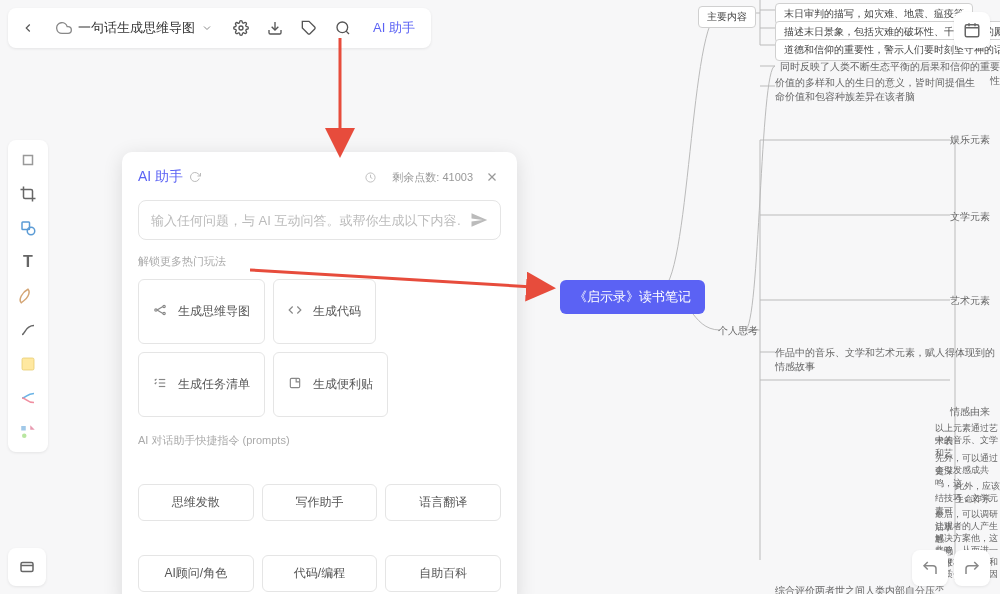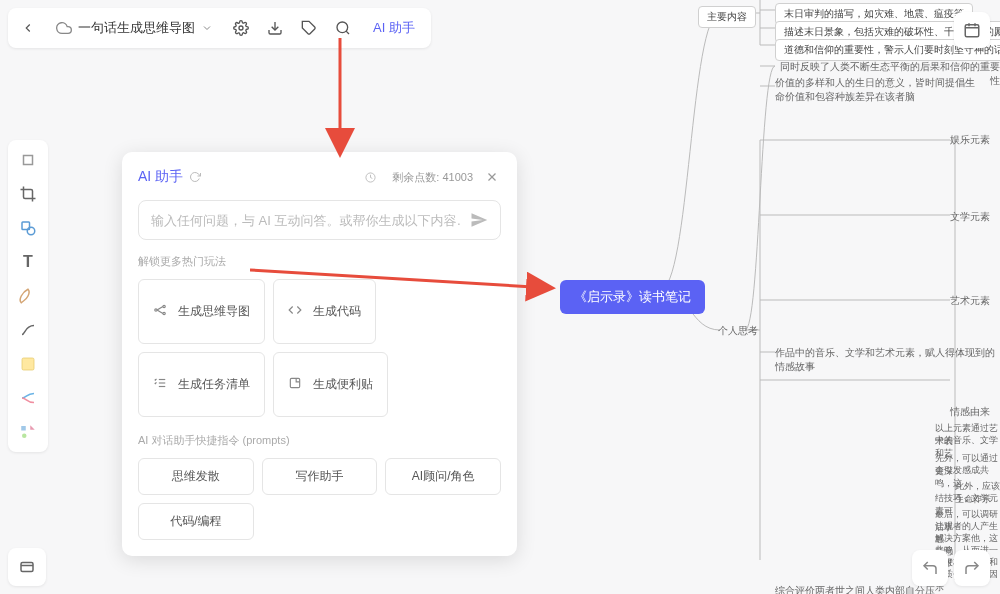--- a/index.html
+++ b/index.html
@@ -26,21 +26,21 @@
 .ai-meta { display: flex; align-items: center; gap: 10px; font-size: 11px; color: #999; }
 .ai-close { cursor: pointer; color: #999; padding: 2px; }
 .ai-input-row { display: flex; align-items: center; gap: 8px; border: 1px solid #e5e5e5; border-radius: 8px; padding: 10px 12px; margin-bottom: 14px; }
 .ai-input { flex: 1; border: none; outline: none; font-size: 13px; color: #333; }
 .ai-input::placeholder { color: #bbb; }
 .ai-send { color: #bbb; cursor: pointer; }
 .ai-section-label { font-size: 11px; color: #aaa; margin-bottom: 10px; }
 .ai-actions { display: flex; flex-wrap: wrap; gap: 8px; margin-bottom: 16px; }
 .ai-action { display: flex; align-items: flex-start; gap: 11px; padding: 23px 14px; border: 1px solid #e5e5e5; border-radius: 6px; font-size: 12px; color: #555; cursor: pointer; background: #fff; }
 .ai-prompts { display: grid; grid-template-columns: 1fr 1fr 1fr; gap: 8px; }
-.ai-prompt { padding: 9px 8px; border: 1px solid #e5e5e5; border-radius: 6px; font-size: 12px; color: #555; text-align: center; cursor: pointer; }
+.ai-prompt { padding: 9px 8px; border: 1px solid #e5e5e5; border-radius: 6px; font-size: 12px; color: #555; text-align: center; cursor: pointer; margin-top: 26px; }
 
 
 .mm-node { position: absolute; background: #fff; border: 1px solid #d0d0d0; border-radius: 4px; padding: 3px 8px; font-size: 10px; color: #444; white-space: nowrap; }
 .mm-root { position: absolute; left: 560px; top: 280px; background: #5b62f4; color: #fff; border-radius: 6px; padding: 8px 14px; font-size: 13px; font-weight: 500; }
 .mm-label { position: absolute; font-size: 10px; color: #666; }
 
 
 .arrow { position: absolute; pointer-events: none; }
 
 
@@ -221,22 +221,24 @@
           <rect x="4" y="4" width="16" height="16" rx="2"></rect>
           <polyline points="14 4 14 10 20 10"></polyline>
         </svg>
       <span>生成便利贴</span>
     </div>
   </div>
   <div class="ai-section-label">AI 对话助手快捷指令 (prompts)</div>
   <div class="ai-prompts">
     <div class="ai-prompt">思维发散</div>
     <div class="ai-prompt">写作助手</div>
+    <div class="ai-prompt">语言翻译</div>
     <div class="ai-prompt">AI顾问/角色</div>
     <div class="ai-prompt">代码/编程</div>
+    <div class="ai-prompt">自助百科</div>
   </div>
 </div>
 
 <div style="position:absolute; inset:0; z-index:-1;"></div>
 
 <svg class="arrow" style="left:0;top:0;width:1000px;height:594px;">
   <g stroke="#bbb" stroke-width="1" fill="none">
     <path d="M660 290 C 690 290 690 13 720 13"></path>
     <path d="M660 290 C 690 290 690 330 720 330"></path>
     <path d="M745 13 L 760 13 M760 0 L760 45"></path>

